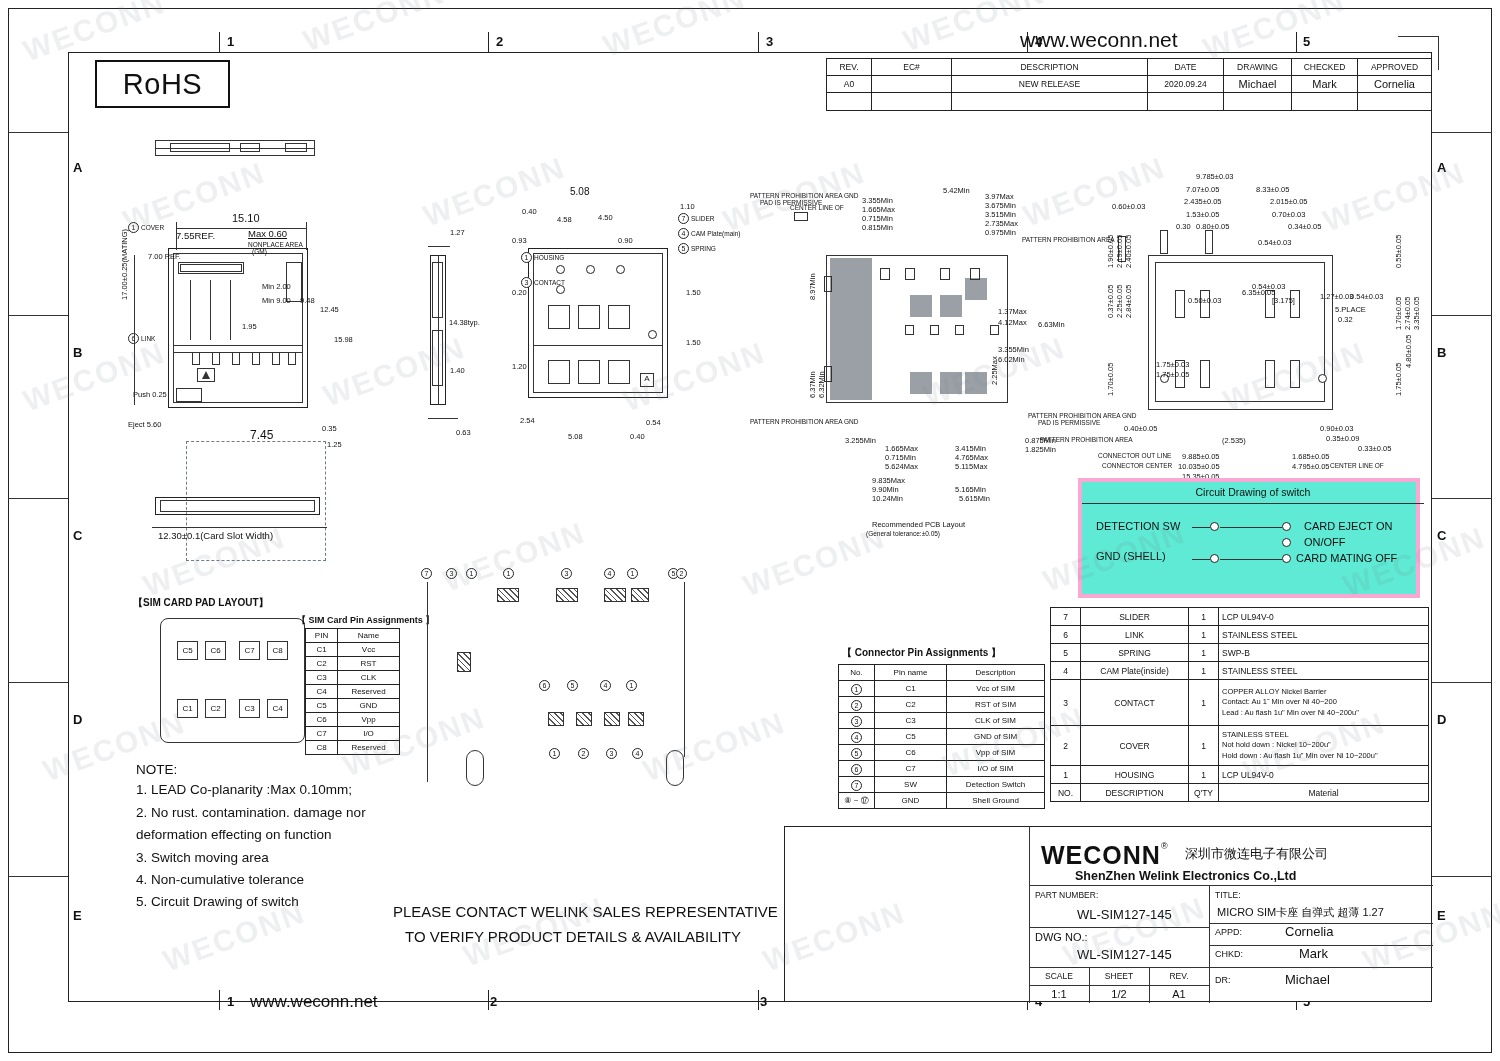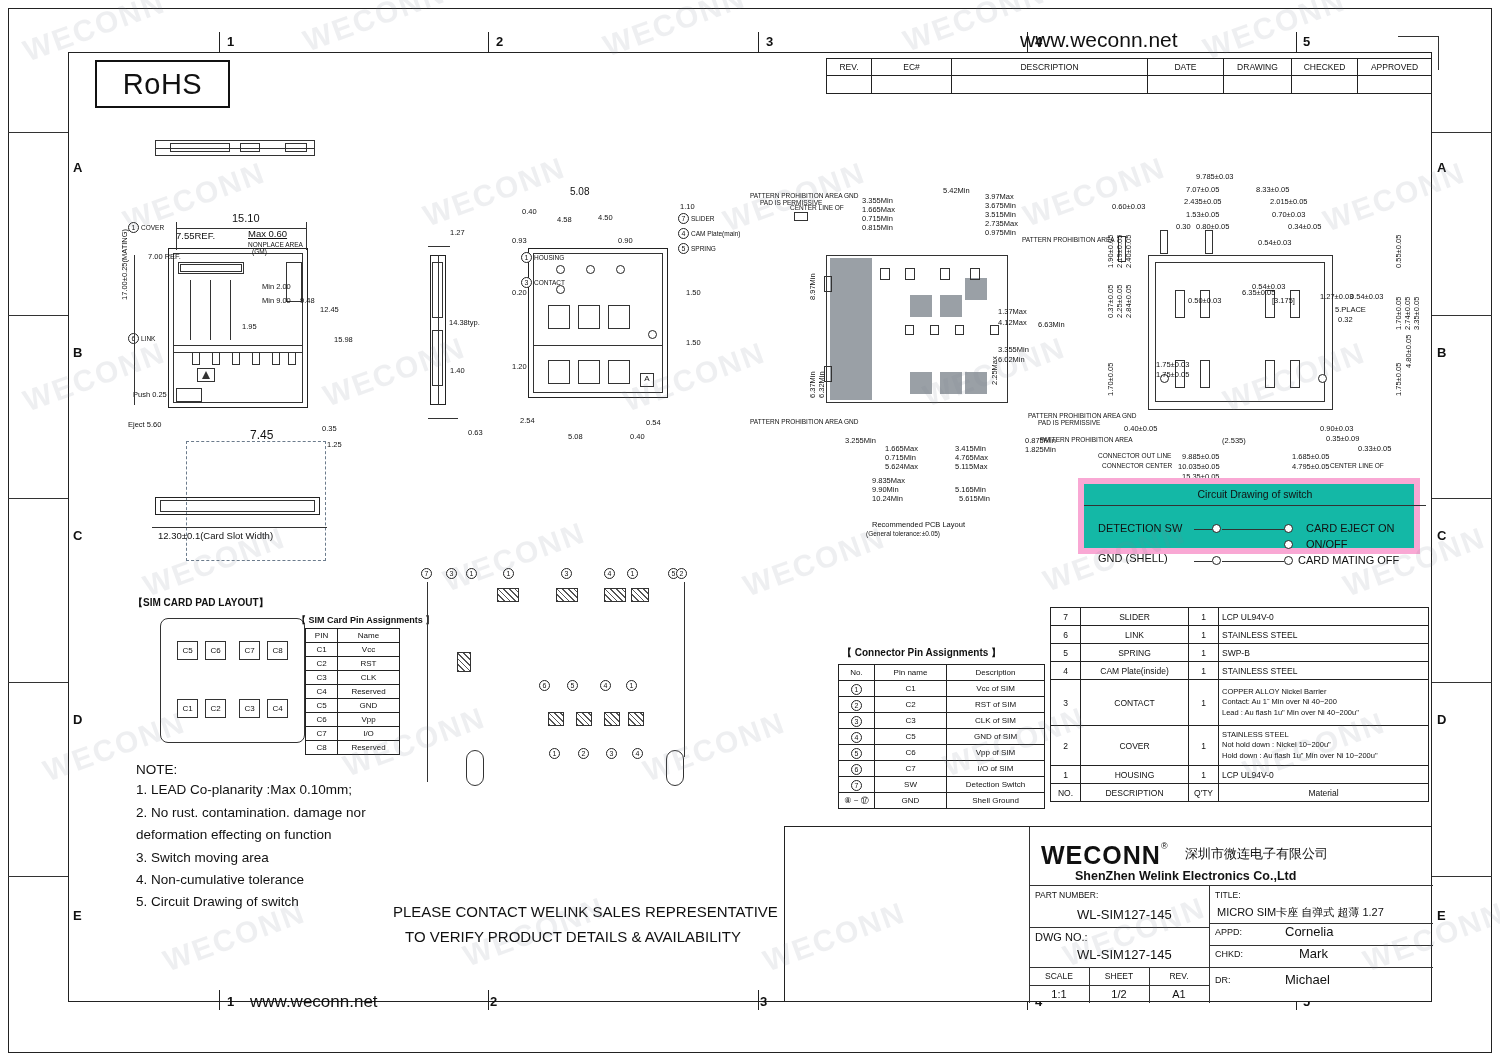--- a/index.html
+++ b/index.html
@@ -85,21 +85,21 @@
 
   
   .pintable { position:absolute; z-index:3; background:#fff; }
   .pintable td { font-size:8px; height:14px; }
 
   
   .simpad { position:absolute; left:160px; top:618px; width:145px; height:125px; border:1.5px solid #333; border-radius:8px; }
   .pad { position:absolute; width:21px; height:19px; border:1px solid #333; font-size:8px; text-align:center; line-height:18px; color:#111; }
 
   
-  .switchbox { position:absolute; left:1078px; top:478px; width:342px; height:76px; border:6px solid #f9a8d4; background:#14b8a6; z-index:3; }
+  .switchbox { position:absolute; left:1078px; top:478px; width:342px; height:120px; border:4px solid #f9a8d4; background:#5eead4; z-index:3; }
   .node { position:absolute; width:9px; height:9px; border:1px solid #222; border-radius:50%; background:#fff; }
 </style>
 </head>
 <body>
 
 <div class="sheet-outer"></div>
 <div class="sheet-inner"></div>
 
 <div class="zone-label" style="left:227px;top:34px;">1</div>
 <div class="zone-label" style="left:496px;top:34px;">2</div>
@@ -157,20 +157,29 @@
   <table>
     <tbody>
         <tr>
       <td style="width:45px;">REV.</td>
       <td style="width:80px;">EC#</td>
       <td style="width:196px;">DESCRIPTION</td>
       <td style="width:76px;">DATE</td>
       <td style="width:68px;">DRAWING</td>
       <td style="width:66px;">CHECKED</td>
       <td style="width:74px;">APPROVED</td>
+    </tr>
+    <tr>
+      <td>A0</td>
+      <td></td>
+      <td>NEW RELEASE</td>
+      <td>2020.09.24</td>
+      <td style="font-size:11px;">Michael</td>
+      <td style="font-size:11px;">Mark</td>
+      <td style="font-size:11px;">Cornelia</td>
     </tr>
     <tr>
       <td style="height:18px;"></td>
       <td></td>
       <td></td>
       <td></td>
       <td></td>
       <td></td>
       <td></td>
     </tr>
@@ -252,21 +261,21 @@
 
 <div>
   <div class="rect-th" style="left:430px;top:255px;width:16px;height:150px;"></div>
   <div class="lnv" style="left:438px;top:255px;height:150px;"></div>
   <div class="rect" style="left:432px;top:262px;width:11px;height:56px;"></div>
   <div class="rect" style="left:432px;top:330px;width:11px;height:56px;"></div>
   <div class="dim7" style="left:450px;top:228px;">1.27</div>
   <div class="lnh" style="left:428px;top:246px;width:22px;"></div>
   <div class="dim7" style="left:449px;top:318px;">14.38typ.</div>
   <div class="dim7" style="left:450px;top:366px;">1.40</div>
-  <div class="dim7" style="left:468px;top:428px;">0.63</div>
+  <div class="dim7" style="left:456px;top:428px;">0.63</div>
   <div class="lnh" style="left:428px;top:418px;width:30px;"></div>
 </div>
 
 <div>
   <div class="rect-th" style="left:528px;top:248px;width:140px;height:150px;"></div>
   <div class="rect" style="left:533px;top:253px;width:130px;height:140px;"></div>
 
   <div class="rect" style="left:548px;top:305px;width:22px;height:24px;"></div>
   <div class="rect" style="left:578px;top:305px;width:22px;height:24px;"></div>
   <div class="rect" style="left:608px;top:305px;width:22px;height:24px;"></div>

